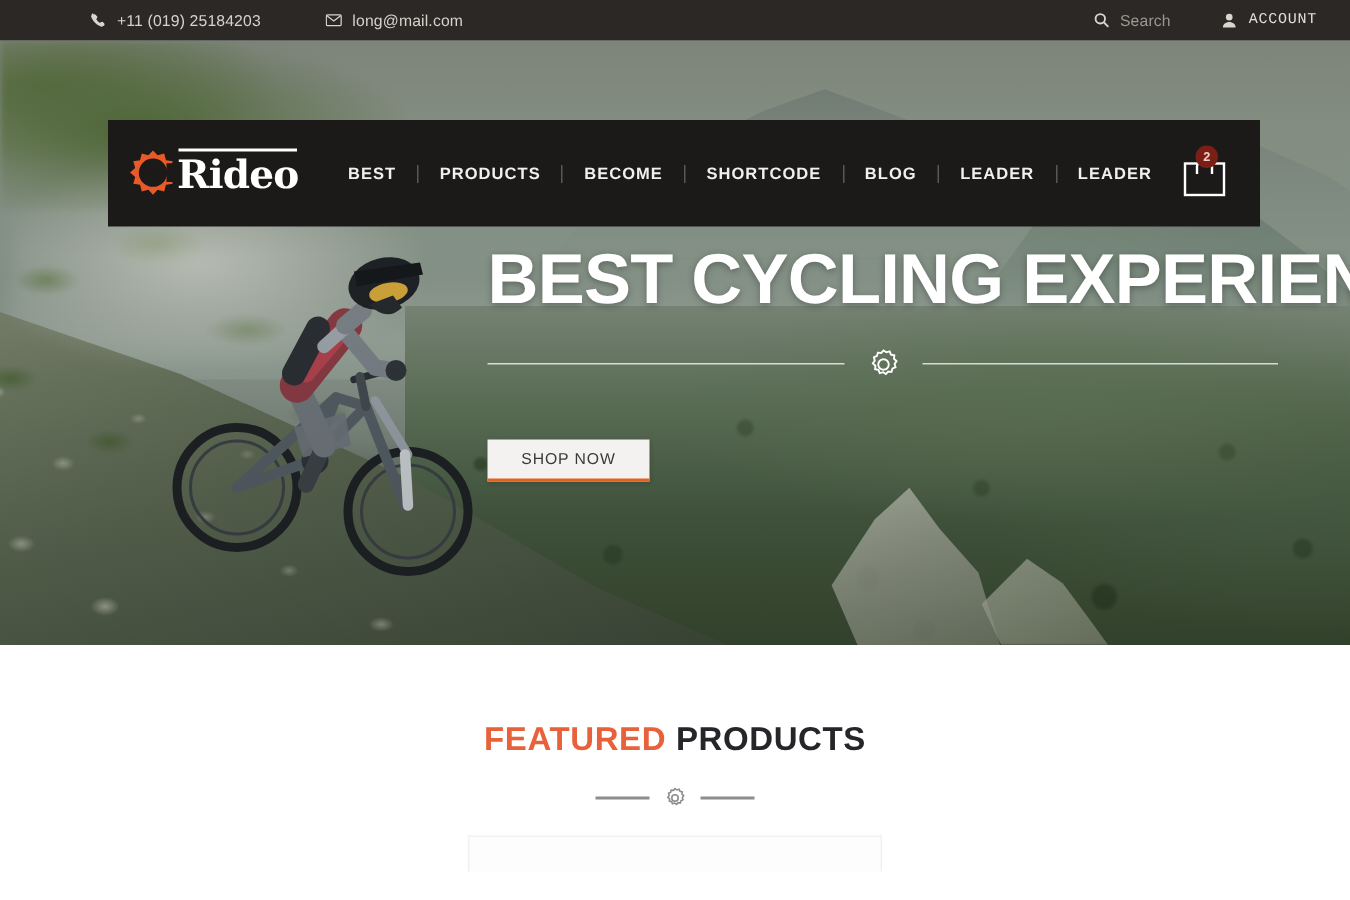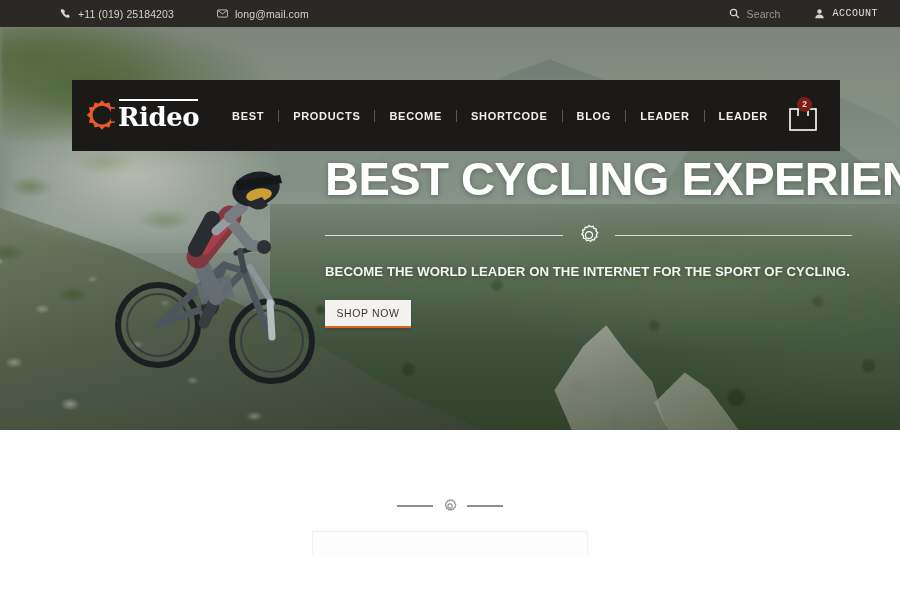--- a/index.html
+++ b/index.html
@@ -242,21 +242,21 @@
   .hero-sub{
     color:#f4f4f2;
     font-size:13.2px;
     font-weight:bold;
     letter-spacing:.05px;
     text-shadow:0 1px 4px rgba(0,0,0,.35);
     white-space:nowrap;
   }
   .shop-btn{
     margin-top:21px;
-    width:86px; height:28px;
+    width:108px; height:28px;
     background:#f4f2f0;
     border:none;
     border-bottom:2px solid #e2621f;
     color:#3b3936;
     font-family:"Liberation Sans", sans-serif;
     font-size:10.5px;
     letter-spacing:.6px;
     cursor:pointer;
     display:flex; align-items:center; justify-content:center;
     box-shadow:0 1px 3px rgba(0,0,0,.18);
@@ -469,26 +469,28 @@
     <div class="hero-div">
       <span class="ln"></span>
       <span class="gear">
         <svg viewBox="0 0 24 24" width="24" height="24" fill="none" stroke="#ffffff" stroke-width="1.25">
           <path d="M12 2.6 l1.9 1.3 2.2-.6 .9 2.1 2.2 .5 -.2 2.3 1.7 1.5 -1.3 1.9 .6 2.2 -2.1 .9 -.5 2.2 -2.3-.2 -1.5 1.7 -1.9-1.3 -2.2 .6 -.9-2.1 -2.2-.5 .2-2.3 -1.7-1.5 1.3-1.9 -.6-2.2 2.1-.9 .5-2.2 2.3 .2 Z"></path>
           <circle cx="12" cy="12" r="3.5"></circle>
         </svg>
       </span>
       <span class="ln"></span>
     </div>
-    <p class="hero-sub">BECOME THE WORLD LEADER ON THE INTERNET FOR THE SPORT OF CYCLING.</p>
     <button class="shop-btn">SHOP NOW</button>
   </div>
 </div>
 
 <section class="featured">
+  <h2 class="feat-title">
+    <span class="a">FEATURED</span><span class="b"> PRODUCTS</span>
+  </h2>
   <div class="feat-div">
     <span class="ln"></span>
     <span class="gear">
       <svg viewBox="0 0 24 24" width="16" height="16" fill="none" stroke="#8d8d8d" stroke-width="1.6">
         <path d="M12 2.6 l1.9 1.3 2.2-.6 .9 2.1 2.2 .5 -.2 2.3 1.7 1.5 -1.3 1.9 .6 2.2 -2.1 .9 -.5 2.2 -2.3-.2 -1.5 1.7 -1.9-1.3 -2.2 .6 -.9-2.1 -2.2-.5 .2-2.3 -1.7-1.5 1.3-1.9 -.6-2.2 2.1-.9 .5-2.2 2.3 .2 Z"></path>
         <circle cx="12" cy="12" r="3.2"></circle>
       </svg>
     </span>
     <span class="ln"></span>
   </div>

